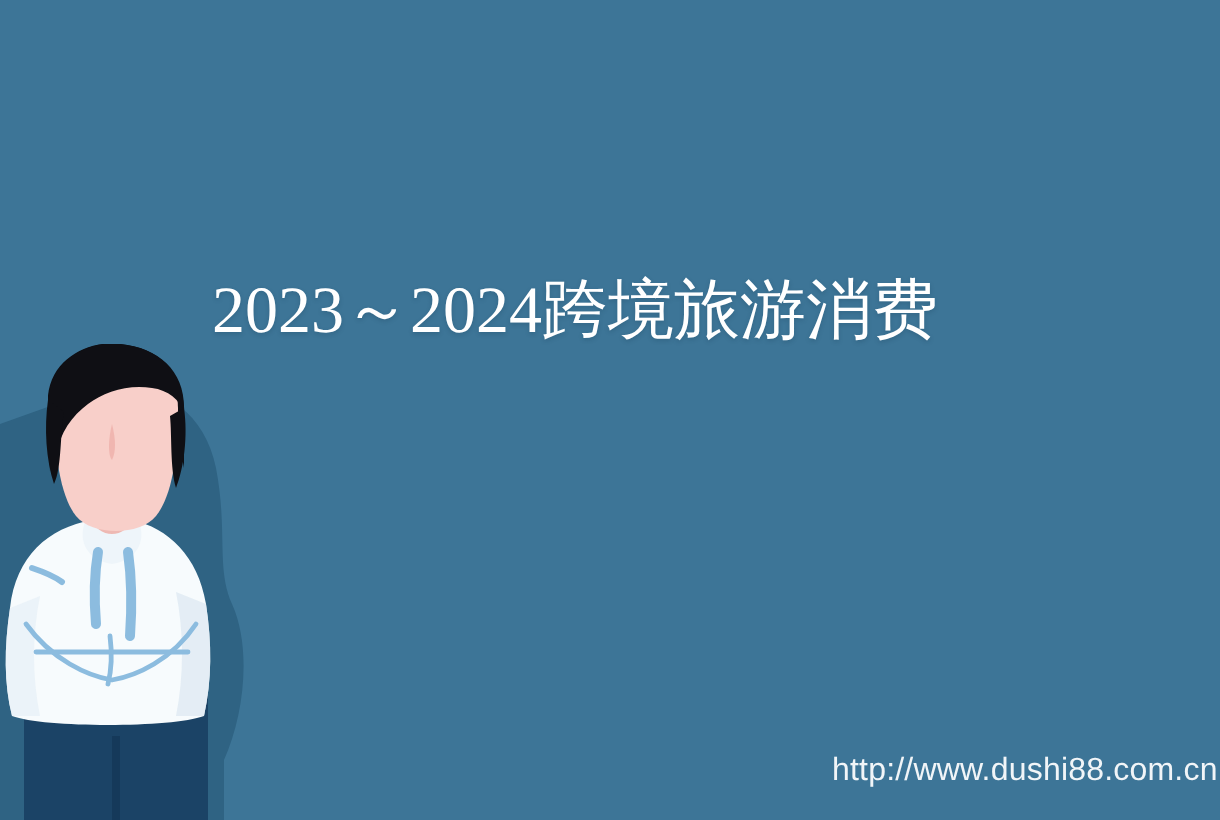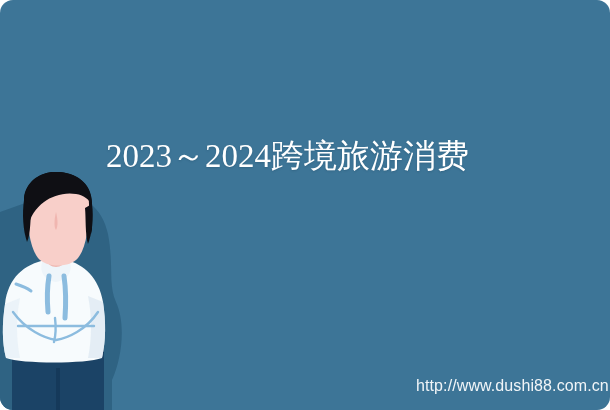--- a/index.html
+++ b/index.html
@@ -7,21 +7,20 @@
     padding: 0;
     background: #ffffff;
   }
   #canvas {
     position: relative;
     width: 610px;
     height: 410px;
     overflow: hidden;
     background: #3d7597;
     font-family: "Liberation Sans", sans-serif;
-    border-radius: 13px;
   }
 
   
   .headline {
     position: absolute;
     left: 106px;
     top: 132px;
     width: 500px;
     color: #ffffff;
     font-family: "Liberation Serif", "DejaVu Serif", serif;

